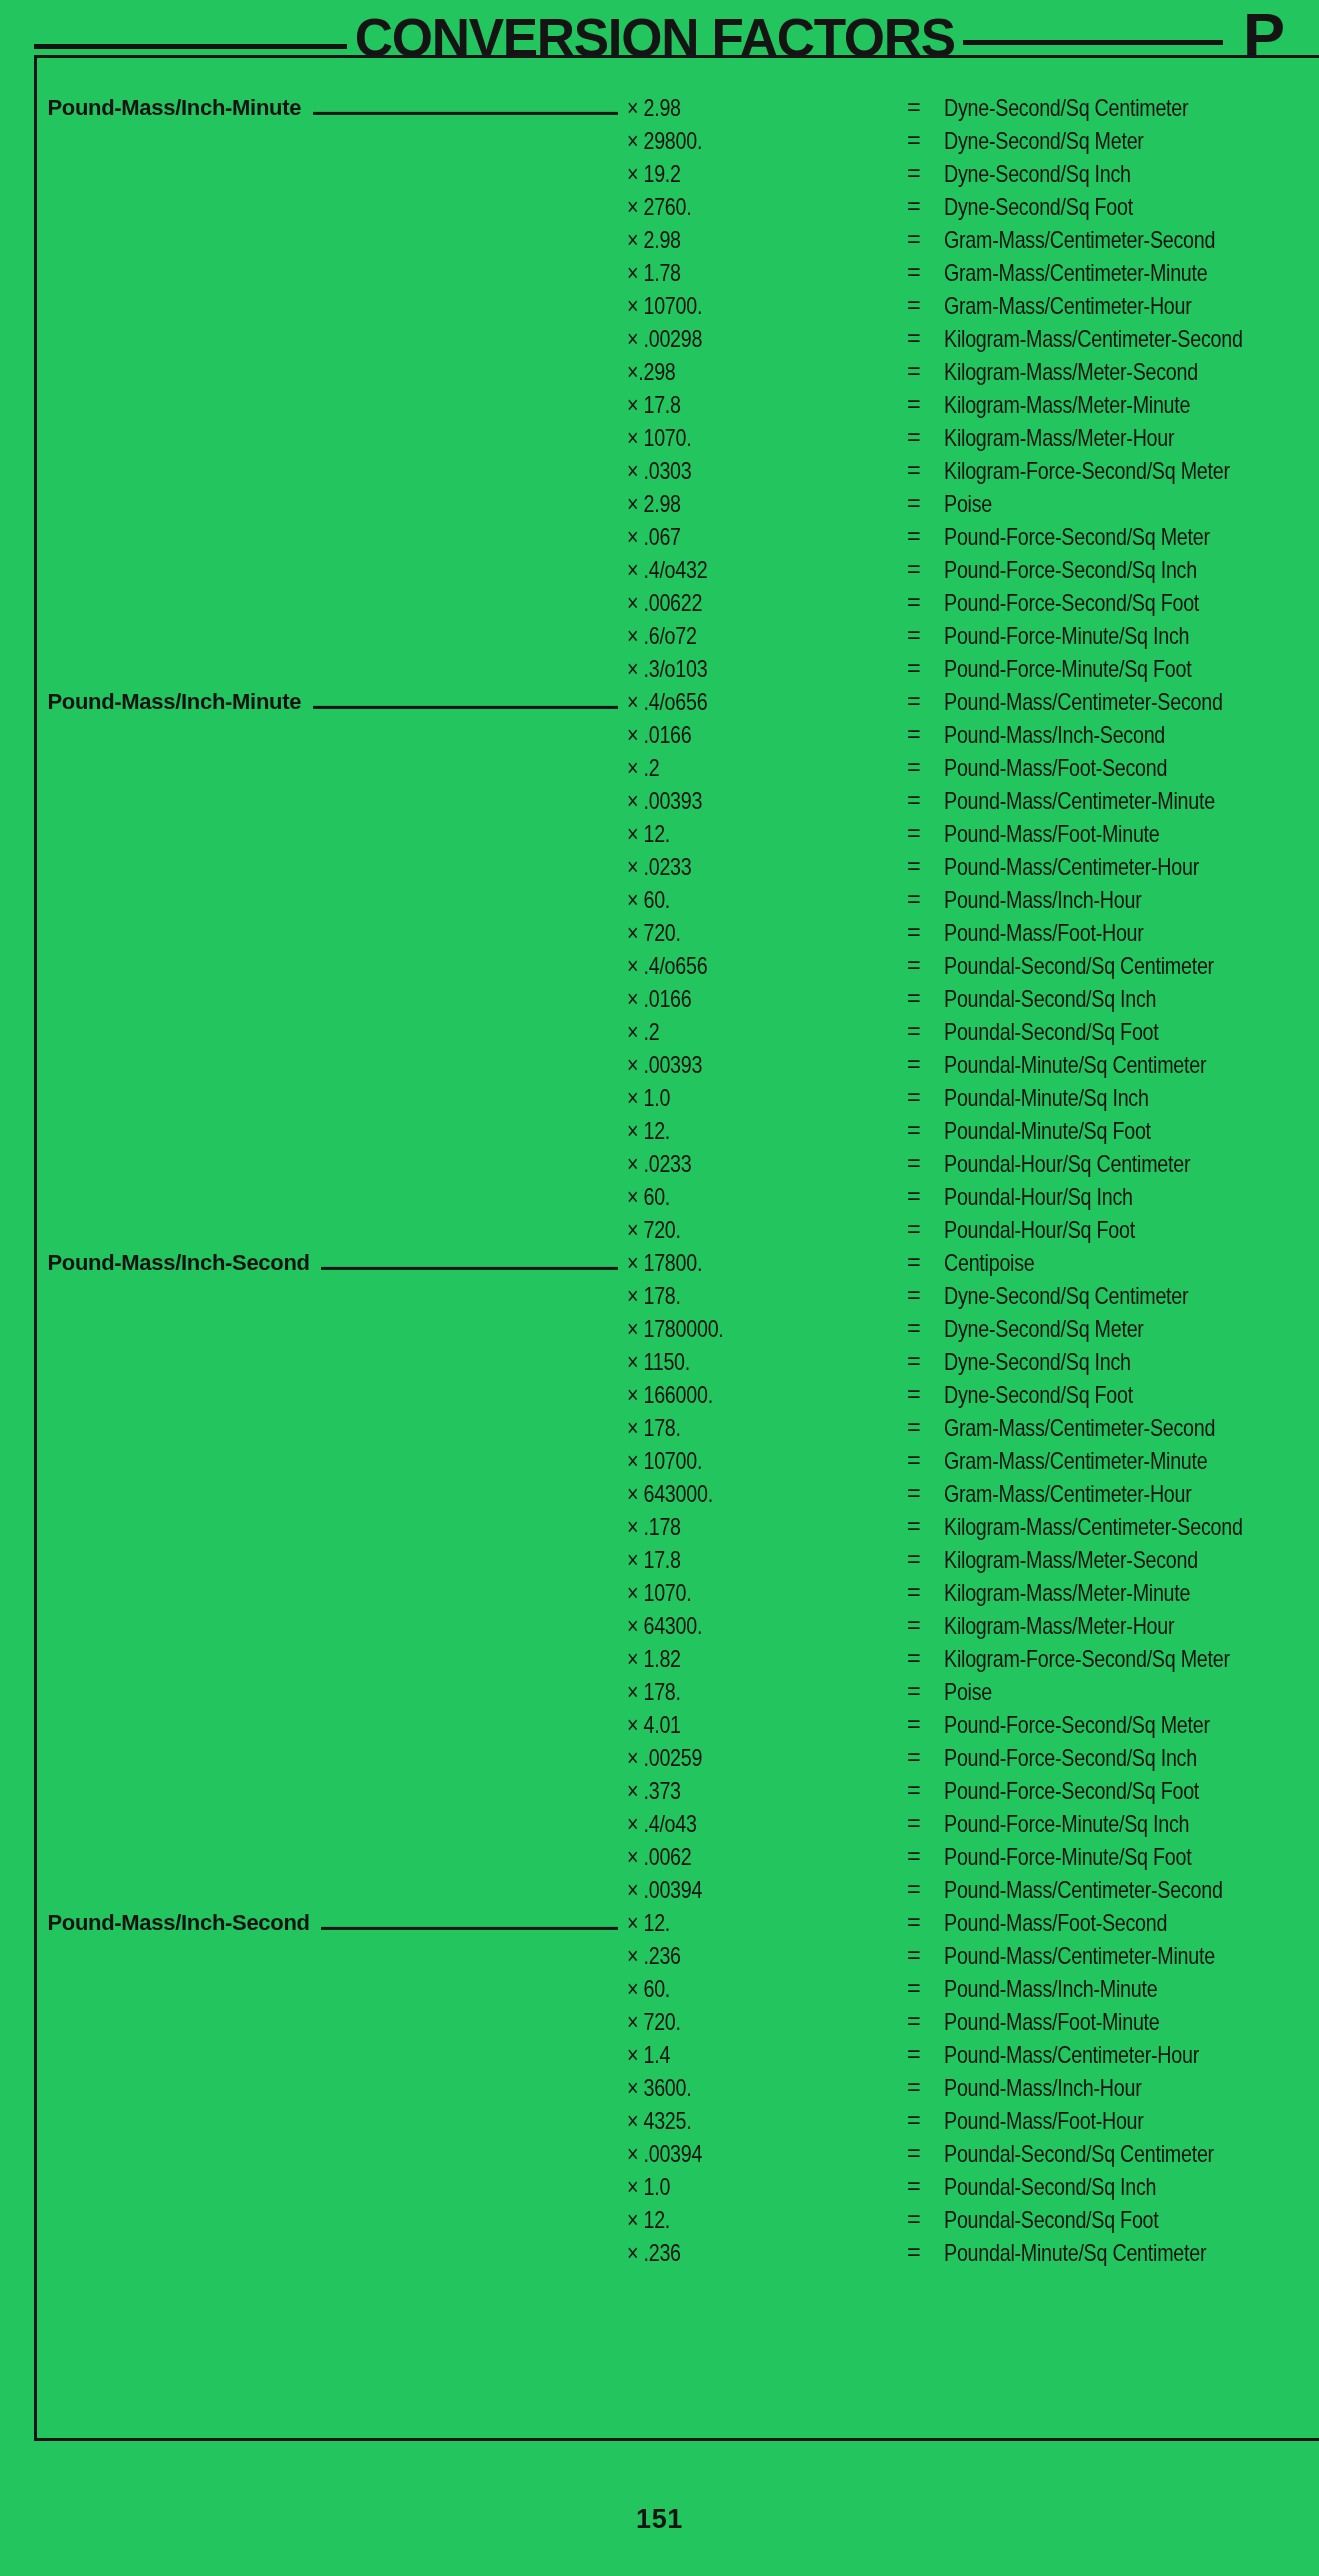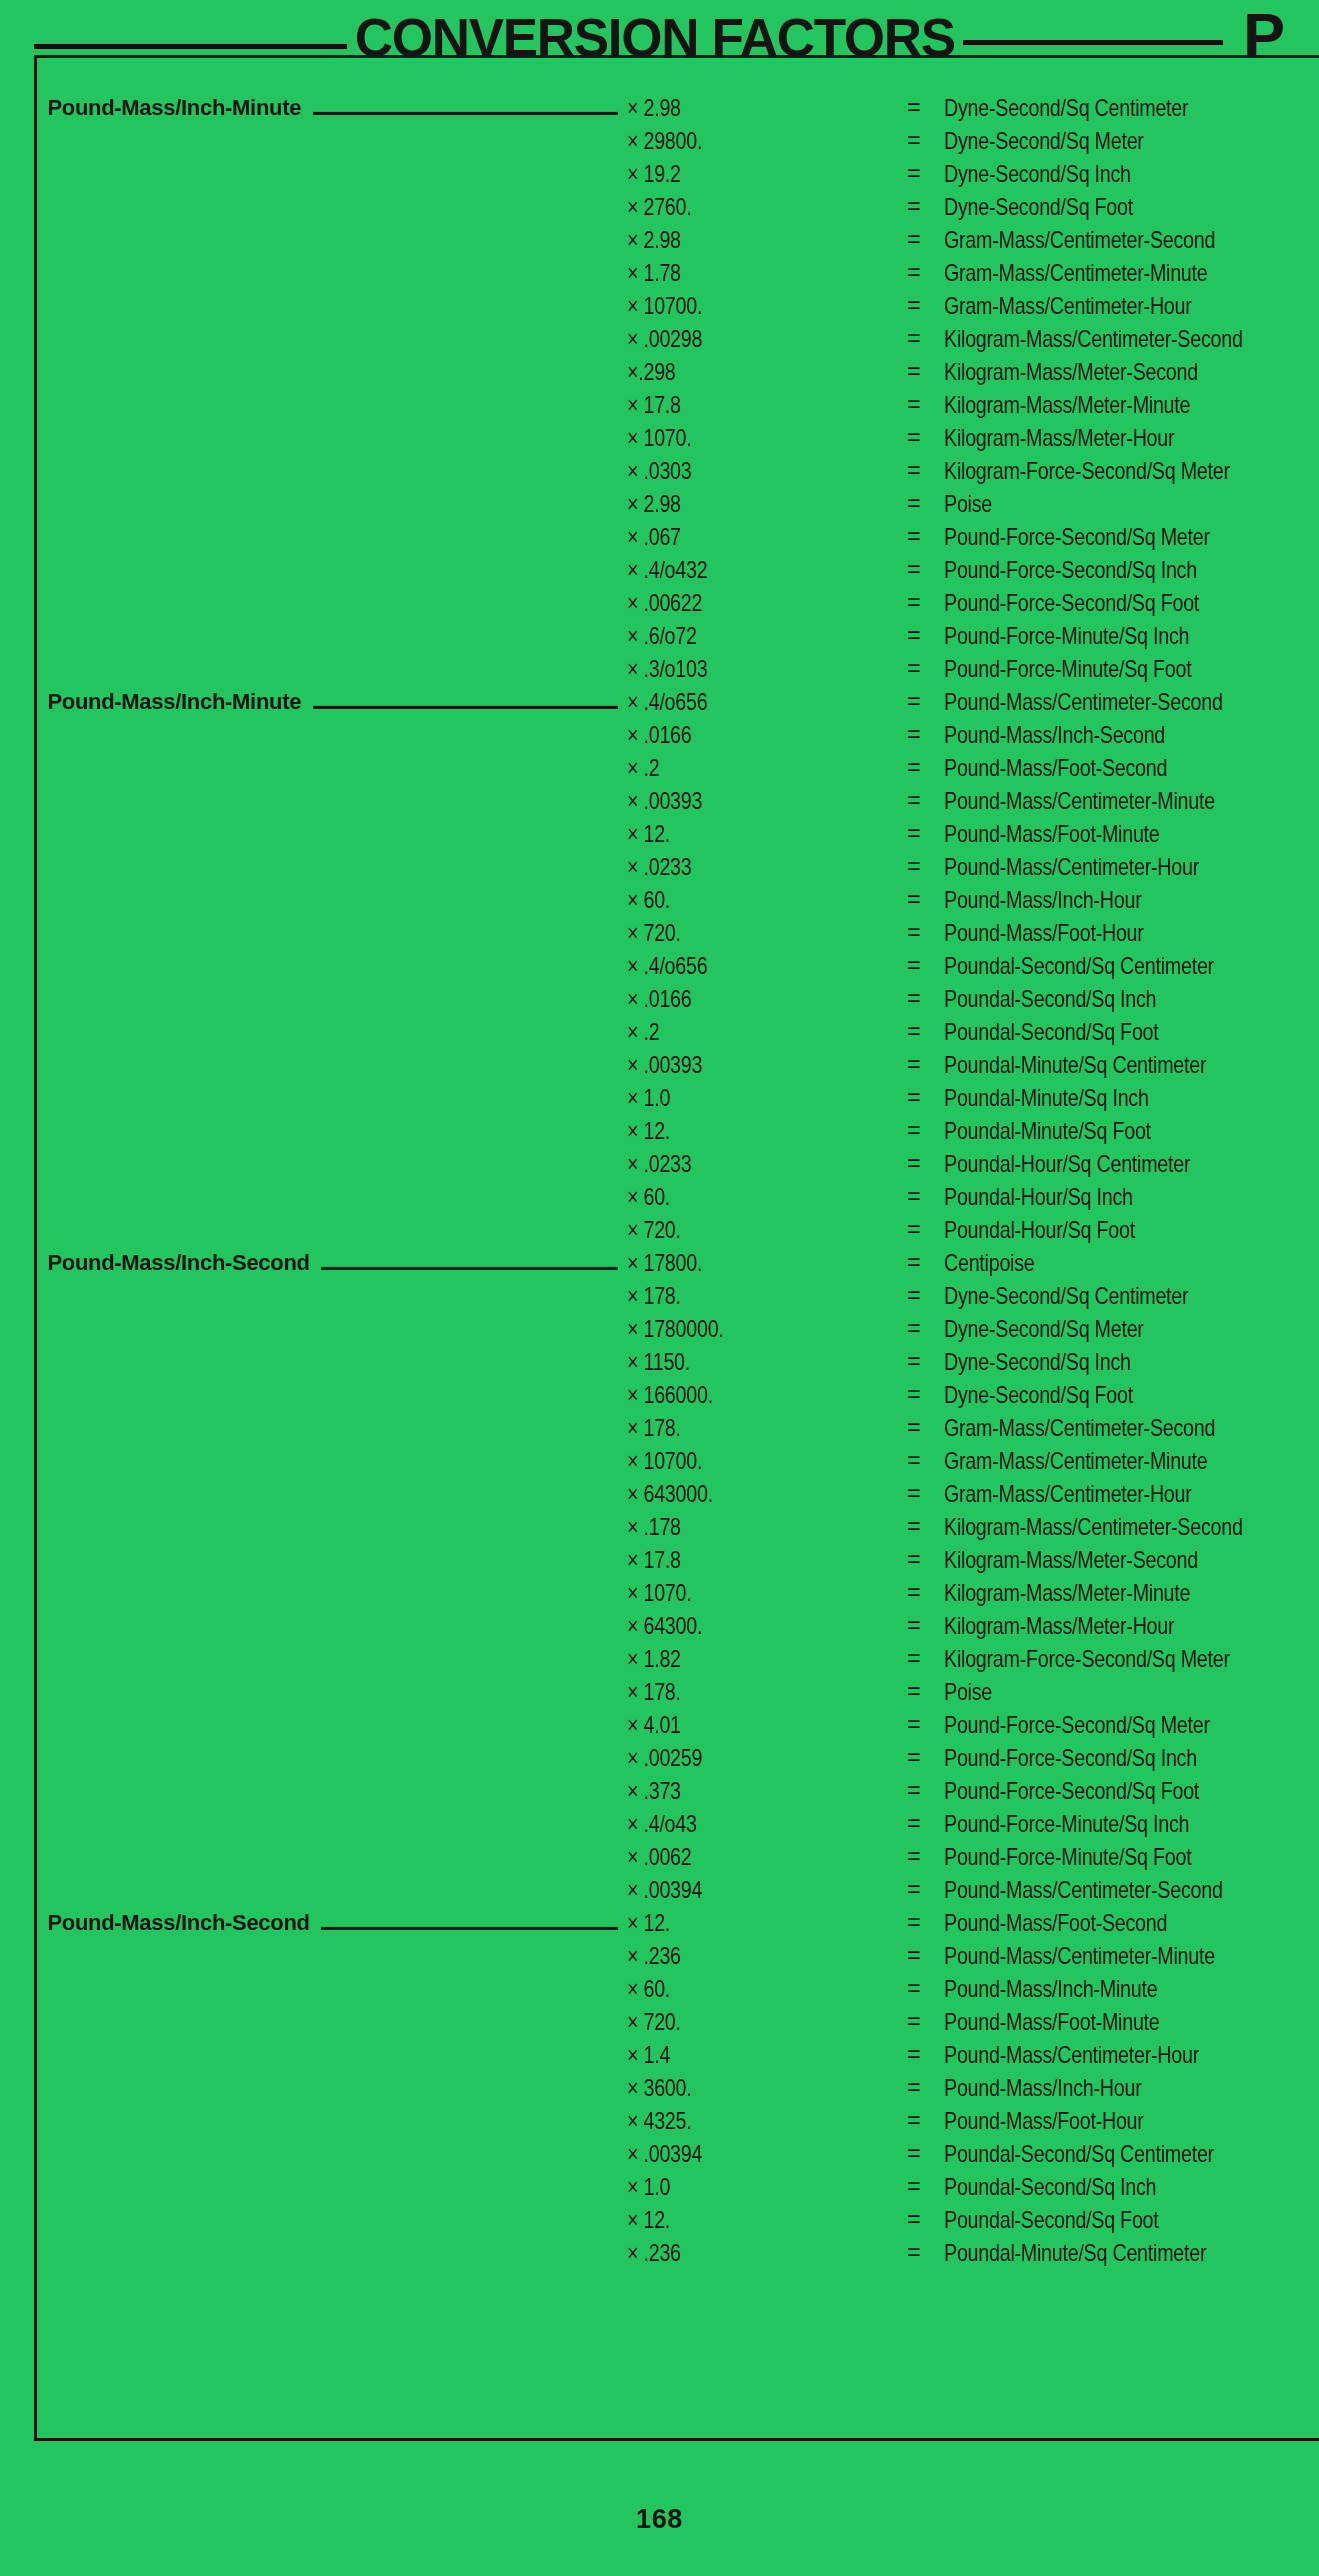--- a/index.html
+++ b/index.html
@@ -492,16 +492,16 @@
         </div>
         <div class="row">
           <div class="c-label"></div>
           <div class="c-factor"><span class="cond">× .236</span></div>
           <div class="c-eq">=</div>
           <div class="c-unit"><span class="cond">Poundal-Minute/Sq Centimeter</span></div>
         </div>
       </div>
   </div>
 
-  <div class="page-number">168</div>
+  <div class="page-number">151</div>
 
 </div>
 
 
 </body></html>

